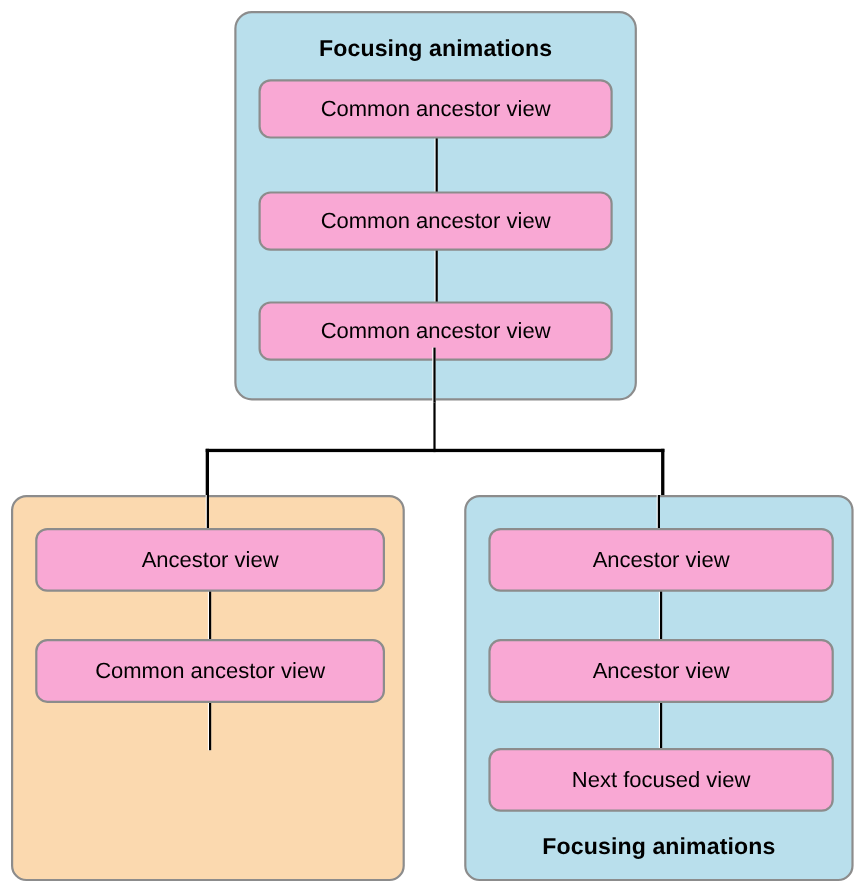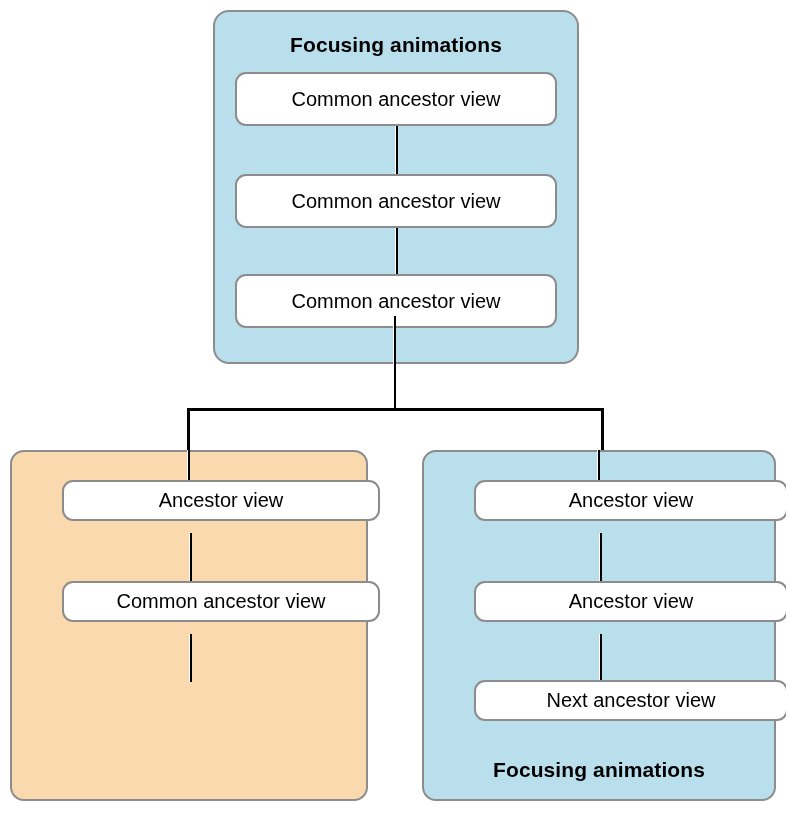--- a/index.html
+++ b/index.html
@@ -57,21 +57,21 @@
     letter-spacing: 0.1px;
   }
   #group-top .group-title    { top: 21px; }
   #group-left .group-title,
   #group-right .group-title  { bottom: 17px; }
 
   
   .node {
     position: absolute;
     box-sizing: border-box;
-    background: #ffffff;
+    background: #f9a8d4;
     border: 2px solid #8c8c8c;
     border-radius: 11px;
     display: flex;
     align-items: center;
     justify-content: center;
     font-size: 20px;
     color: #000000;
     z-index: 5;
     white-space: nowrap;
   }
@@ -82,22 +82,21 @@
     width: 322px;
     height: 54px;
   }
   #group-top .node.n0 { top: 60px;  }
   #group-top .node.n1 { top: 162px; }
   #group-top .node.n2 { top: 262px; }
 
   
   #group-left .node,
   #group-right .node {
-    height: 41px;
-    margin-left: 30px;
+    height: 58px;
   }
   #group-left .node  { left: 20px; width: 318px; }
   #group-right .node { left: 20px; width: 314px; }
 
   #group-left .node.n0,  #group-right .node.n0 { top: 28px;  }
   #group-left .node.n1,  #group-right .node.n1 { top: 129px; }
   #group-left .node.n2,  #group-right .node.n2 { top: 228px; }
 
   
   .vlink {
@@ -218,19 +217,19 @@
   </div>
   <div class="edge-inner" id="edge-inner-left"></div>
 
   <div class="group blue" id="group-right">
     <div class="node n0">Ancestor view</div>
     <div class="vlink l0"></div>
 
     <div class="node n1">Ancestor view</div>
     <div class="vlink l1"></div>
 
-    <div class="node n2">Next ancestor view</div>
+    <div class="node n2">Next focused view</div>
 
     <div class="group-title">Focusing animations</div>
   </div>
   <div class="edge-inner" id="edge-inner-right"></div>
 
 </div>
 
 </body></html>

